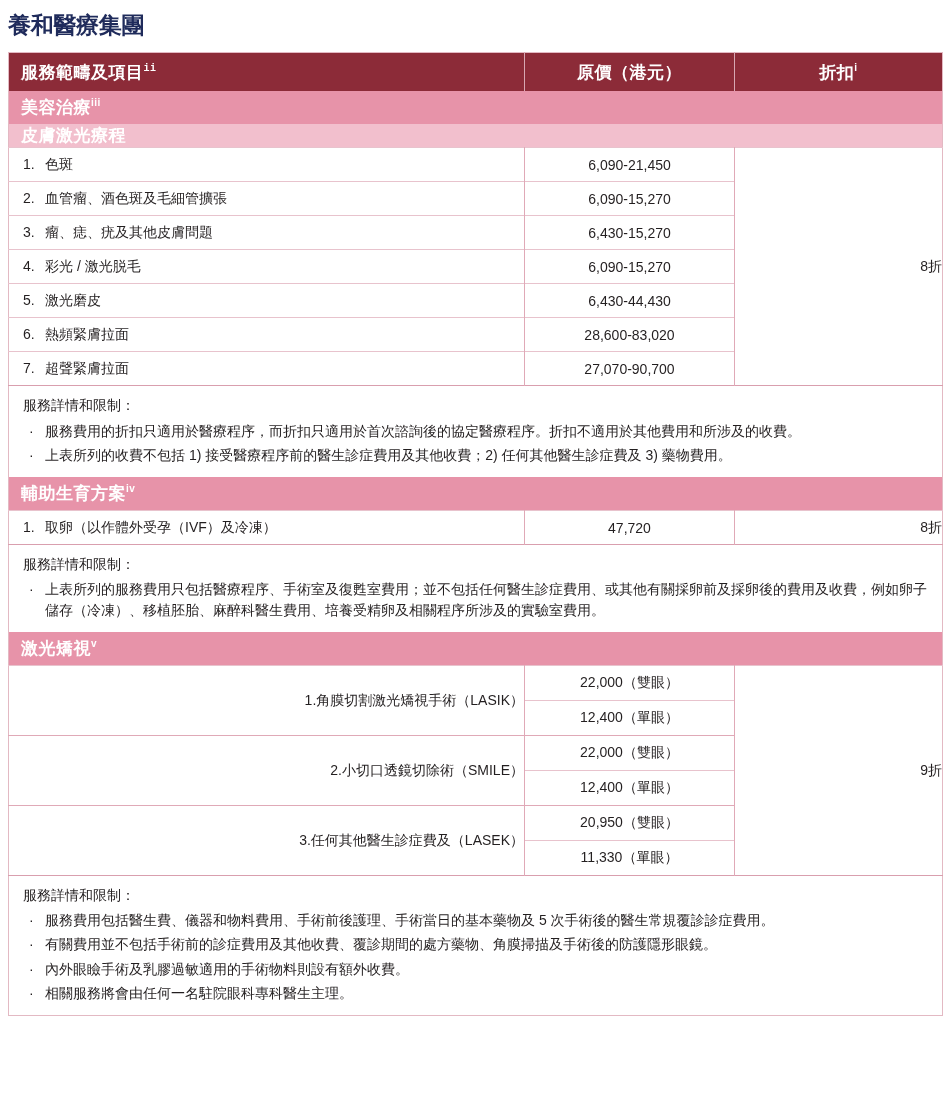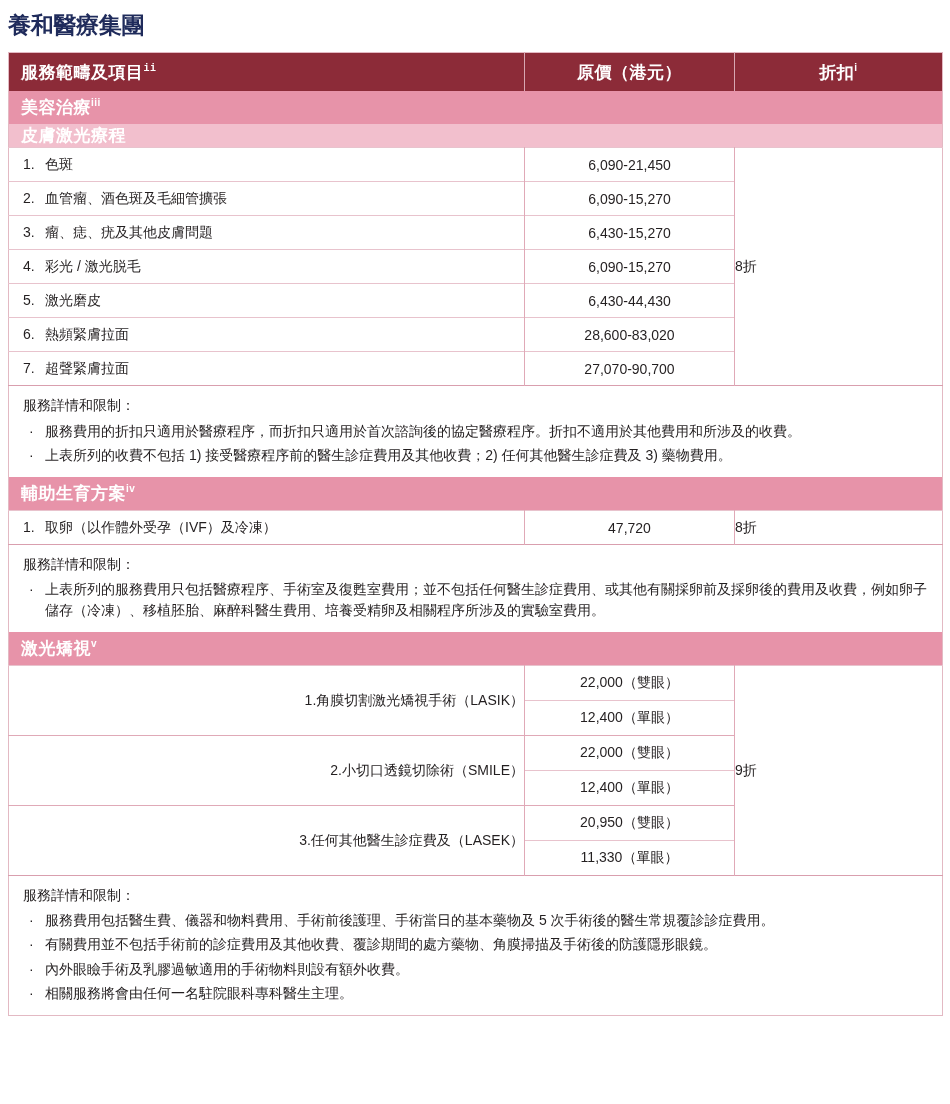--- a/index.html
+++ b/index.html
@@ -130,21 +130,21 @@
   .cell-service .num {
     display: inline-block;
     width: 22px;
   }
   .cell-price {
     text-align: center;
     border-right: 1px solid #e0a9b7;
     font-size: 14px;
   }
   .cell-disc {
-    text-align: left;
+    text-align: right;
     font-size: 14px;
     border-top: none;
   }
   .cell-disc-top { border-top: 1px solid #e8c3cd; }
 
   
   .notes-row td {
     background: #ffffff;
     border-top: 1px solid #d99fae;
     padding: 10px 14px 12px 14px !important;

